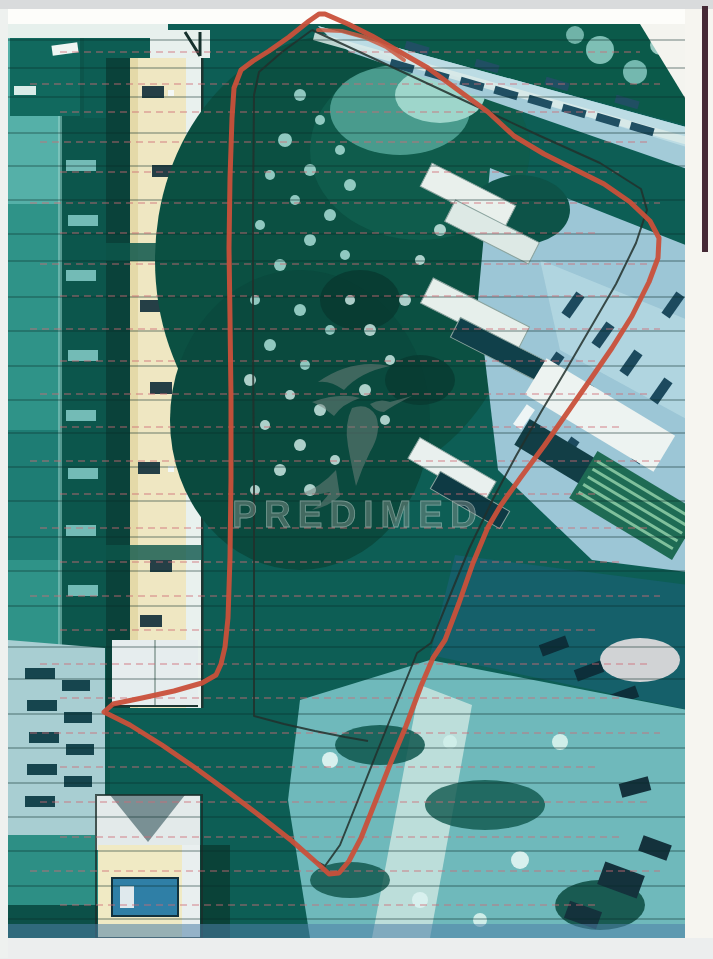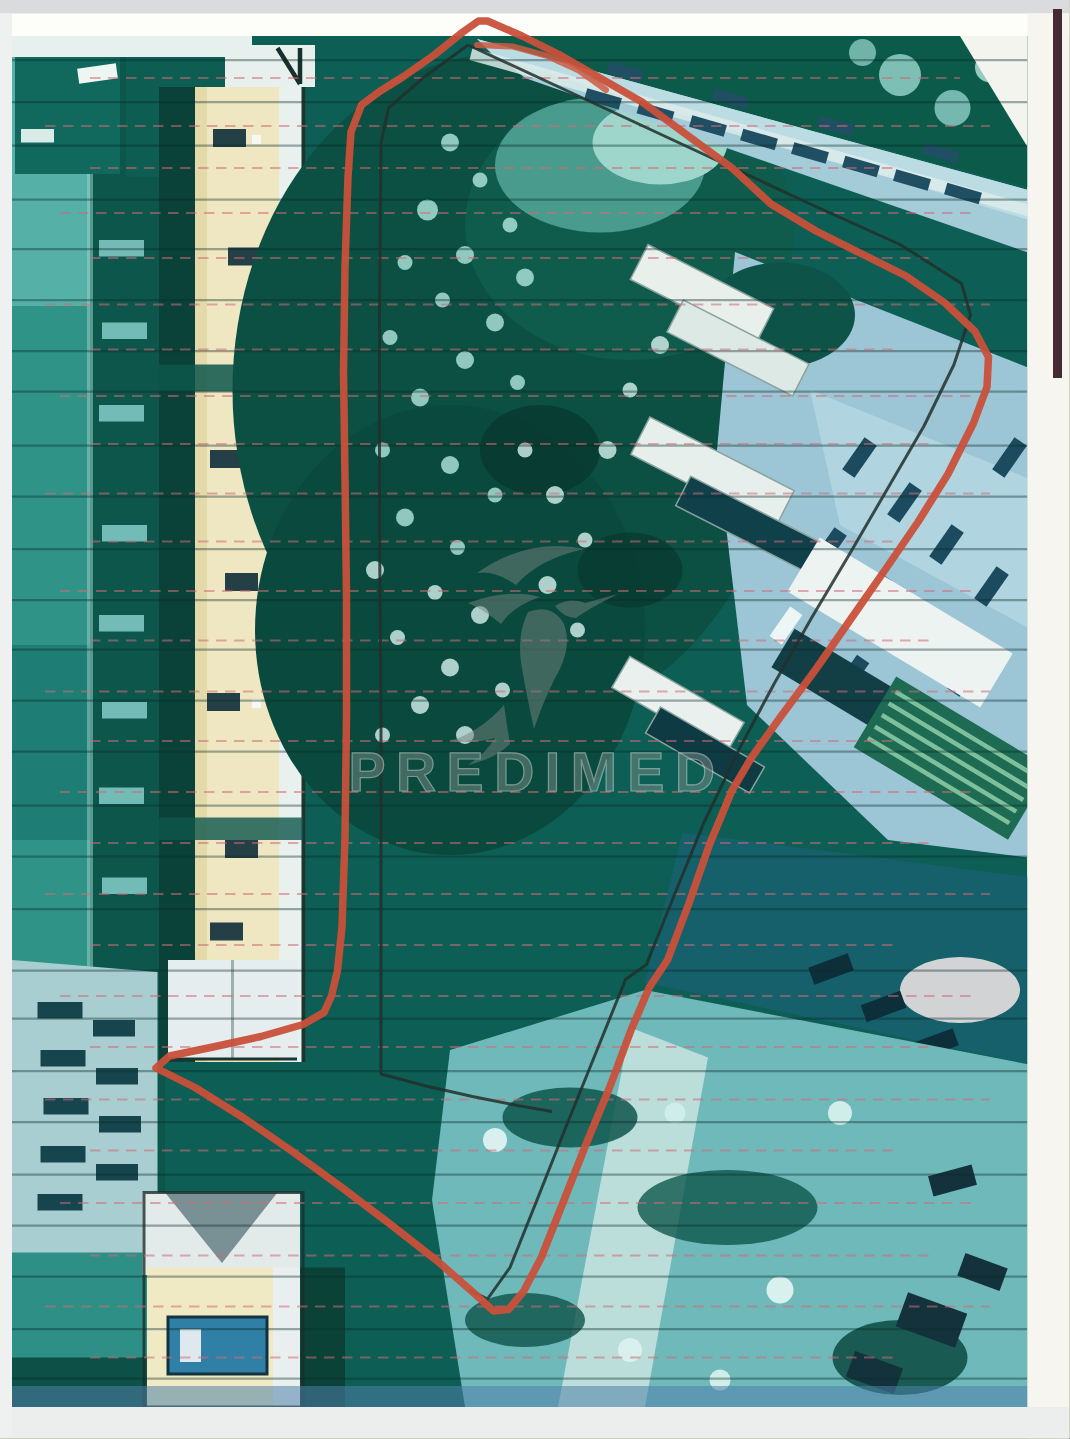--- a/index.html
+++ b/index.html
@@ -1,16 +1,16 @@
 <!DOCTYPE html>
 <html><head>
 <meta charset="utf-8">
 <style>
   html,body{margin:0;padding:0;background:#e9ebec;}
-  .stage{position:relative;width:713px;height:959px;overflow:hidden;background:#fdba74;
+  .stage{position:relative;width:713px;height:959px;overflow:hidden;background:#14b8a6;
          font-family:"Liberation Sans",sans-serif;}
   svg{display:block}
   .red-line{fill:none;stroke:#c9503a;stroke-width:5;stroke-linejoin:round;stroke-linecap:round;opacity:.95}
   .red-line2{fill:none;stroke:#cd5a42;stroke-width:4;stroke-linecap:round;opacity:.85}
   .black-line{fill:none;stroke:#22302c;stroke-width:2;stroke-linejoin:round;opacity:.85}
   .wm{opacity:.5}
   .wm-text{fill:#7c8a85;stroke:#dfe8e4;stroke-width:.8;font-weight:bold;font-size:37px;letter-spacing:7px;}
 </style>
 </head>
 <body>

